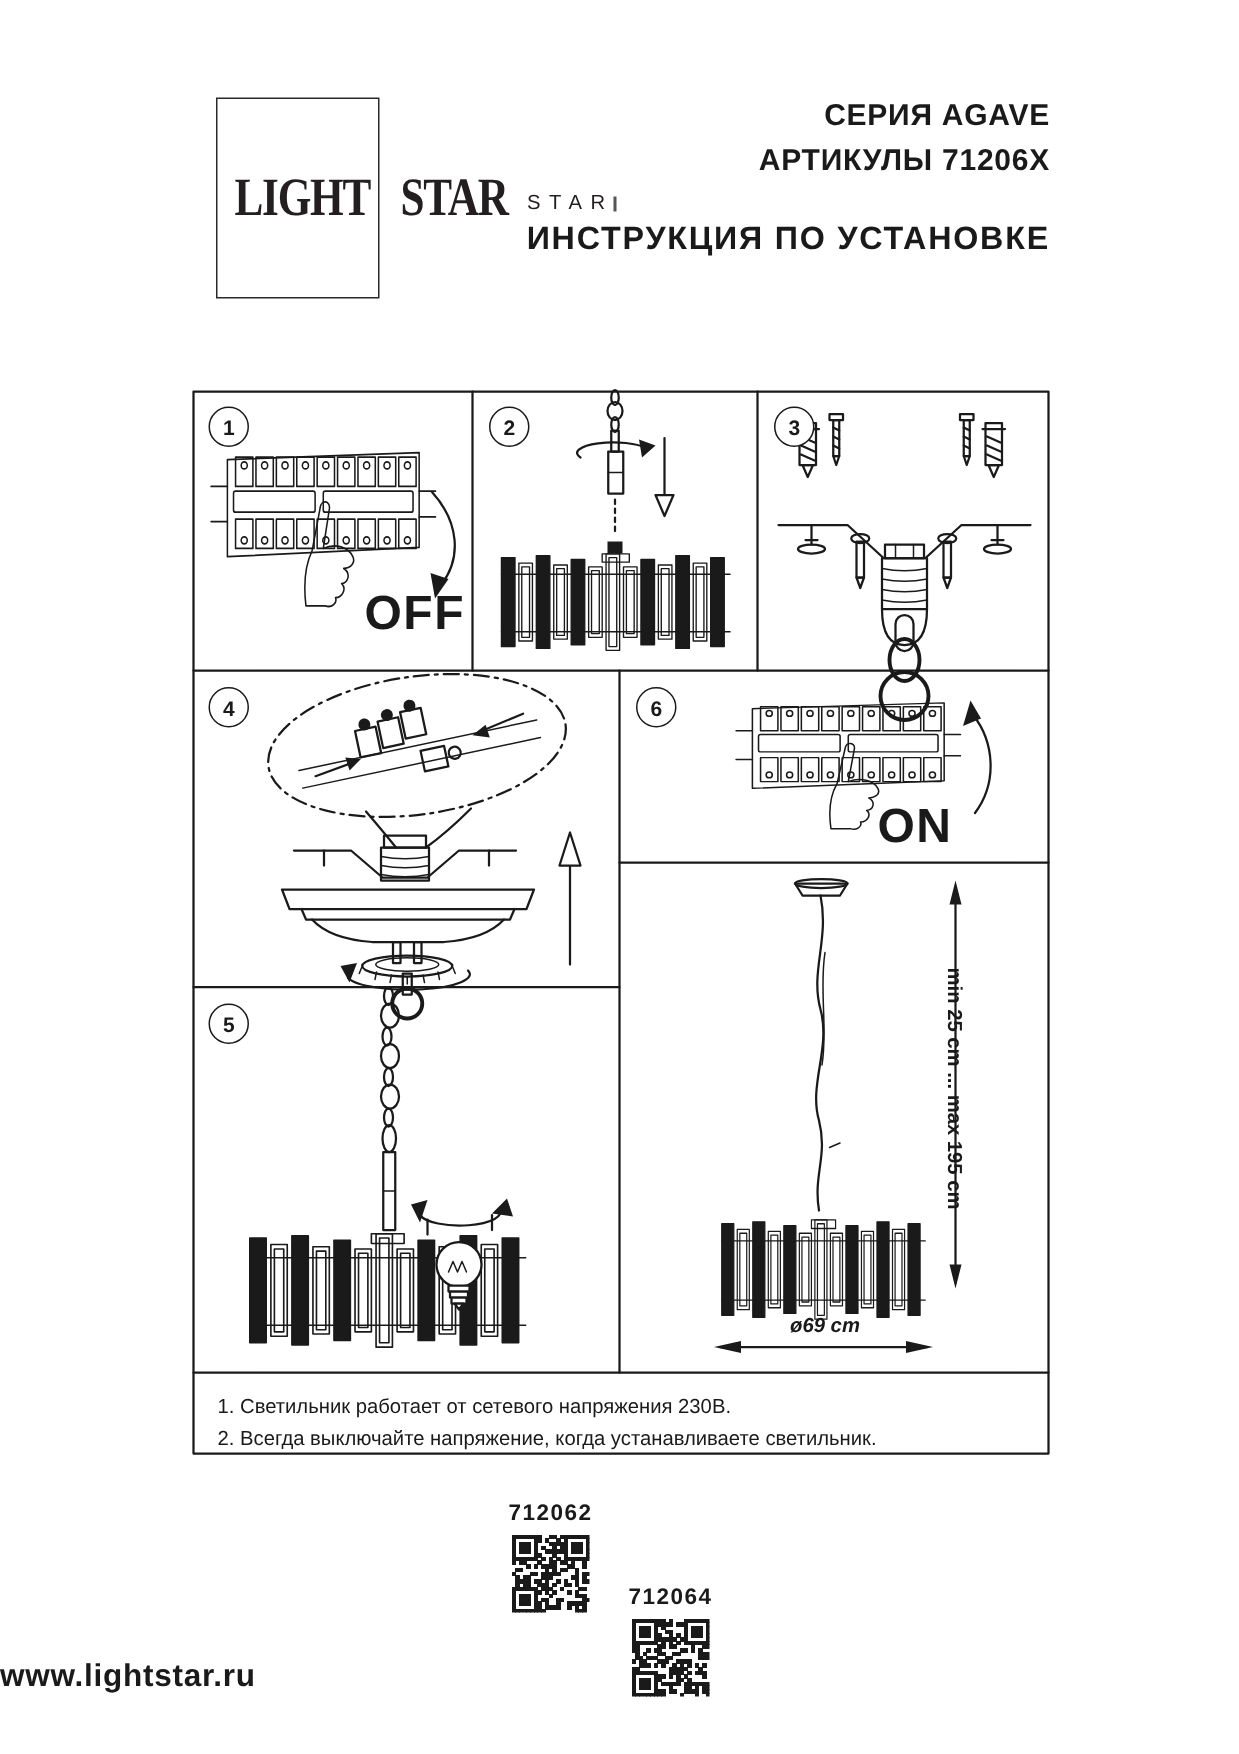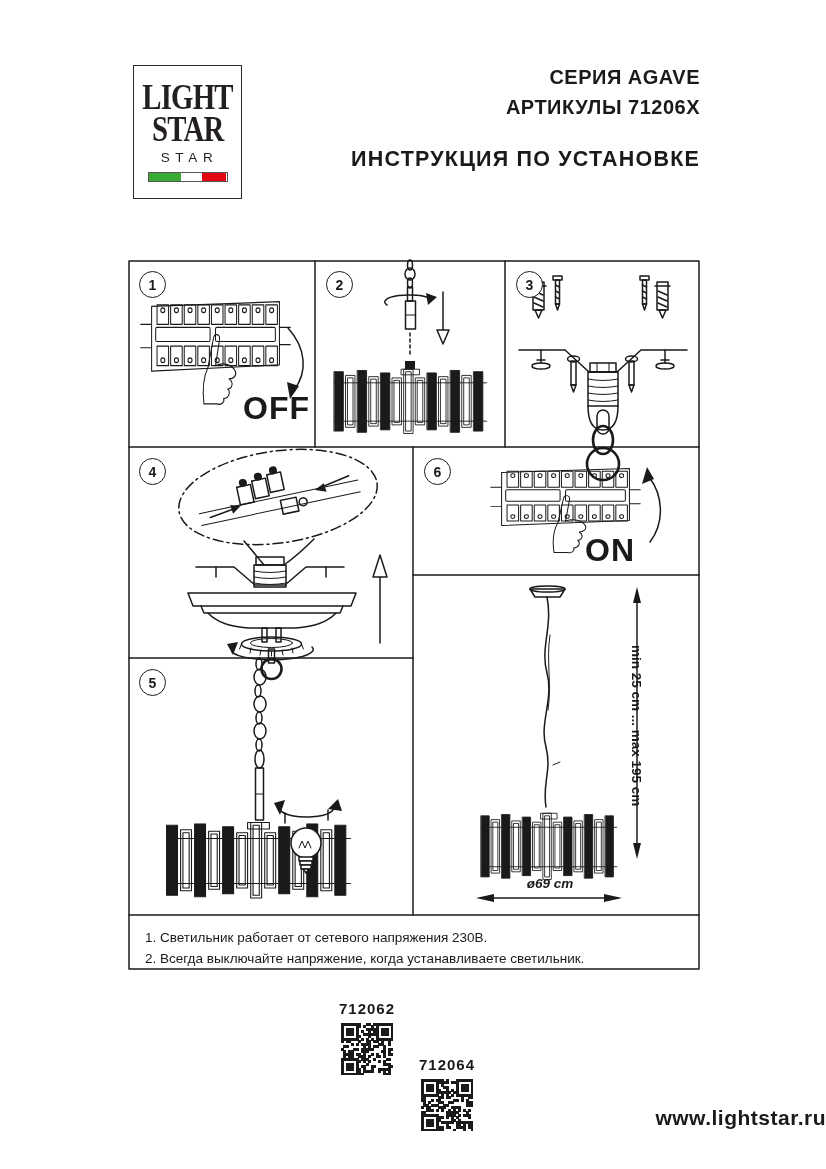--- a/index.html
+++ b/index.html
@@ -1,22 +1,22 @@
 <!DOCTYPE html>
 <html><head>
 <meta charset="utf-8">
 <style>
   html,body{margin:0;padding:0;background:#fff;}
   #page{position:relative;width:826px;height:1169px;background:#fff;overflow:hidden;
         font-family:"Liberation Sans",sans-serif;color:#1a1a1a;}
   .abs{position:absolute;}
 
   
-  #logo-box{left:133px;top:65px;width:107px;height:132px;border:1.5px solid #2a2a2a;
-            display:flex;flex-direction:column;align-items:center;justify-content:center;}
+  #logo-box{left:144px;top:65px;width:107px;height:132px;border:1.5px solid #2a2a2a;
+            display:flex;align-items:center;}
   .logo-word{font-family:"Liberation Serif",serif;font-weight:700;font-size:36px;line-height:.88;
              transform:scaleX(.8);letter-spacing:-1px;color:#231f20;}
   .logo-group{font-size:13.5px;font-weight:400;letter-spacing:.42em;margin:5px 0 0 4px;color:#231f20;}
   .flag{width:78px;height:8px;margin-top:7px;border:1px solid #555;display:flex;}
   .flag div{height:100%;}
 
   
   #header-text{right:126px;top:62px;text-align:right;}
   .h-small{font-size:20px;font-weight:700;line-height:30px;letter-spacing:.5px;}
   .h-big{font-size:21.5px;font-weight:700;line-height:30px;letter-spacing:1.2px;}
@@ -37,21 +37,21 @@
   #dim-vertical{left:644px;top:645px;width:170px;transform:rotate(90deg);transform-origin:0 0;}
   #dim-diameter{left:480px;top:876px;width:140px;text-align:center;font-style:italic;}
 
   #notes-box{left:128px;top:915px;width:572px;height:55px;padding-left:48px;}
   #notes-box .note{position:absolute;left:17px;font-size:13.5px;line-height:21px;width:540px;}
 
   .qr-wrap{position:absolute;width:60px;text-align:center;}
   .qr-label{font-weight:700;font-size:15px;letter-spacing:1px;margin-bottom:6px;}
   .qr-svg{width:52px;height:52px;display:block;margin:0 auto;shape-rendering:crispEdges;}
 
-  #footer{left:0;top:1106px;width:826px;text-align:right;font-size:21px;font-weight:700;letter-spacing:.5px;}
+  #footer{left:0;top:1106px;width:826px;text-align:left;font-size:21px;font-weight:700;letter-spacing:.5px;}
 </style>
 </head>
 <body>
 
 <div id="page">
 
   <svg width="0" height="0" style="position:absolute">
     <defs>
       <symbol id="drum" viewBox="0 0 240 110" preserveAspectRatio="none">
         <g stroke="#1a1a1a" fill="none" stroke-width="1.4">

